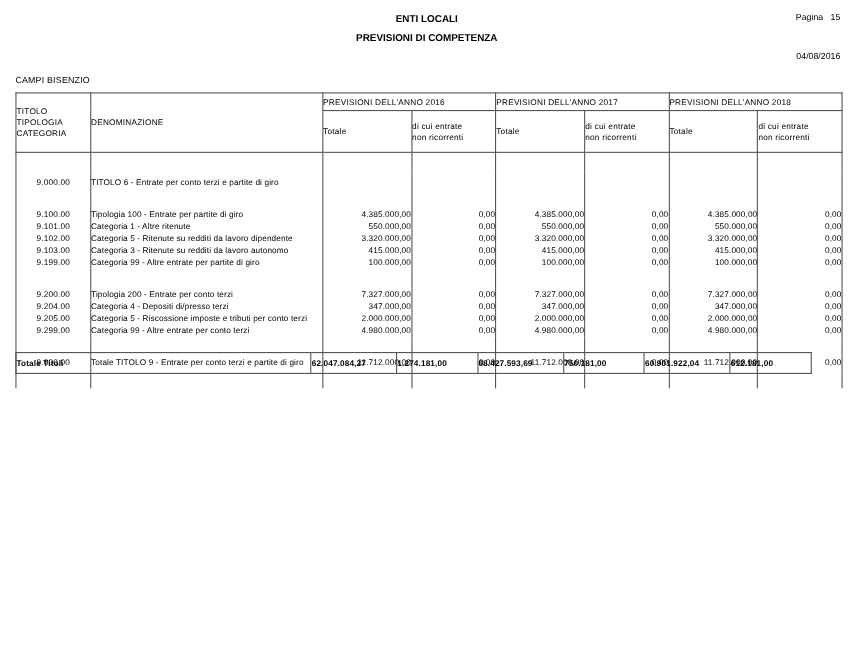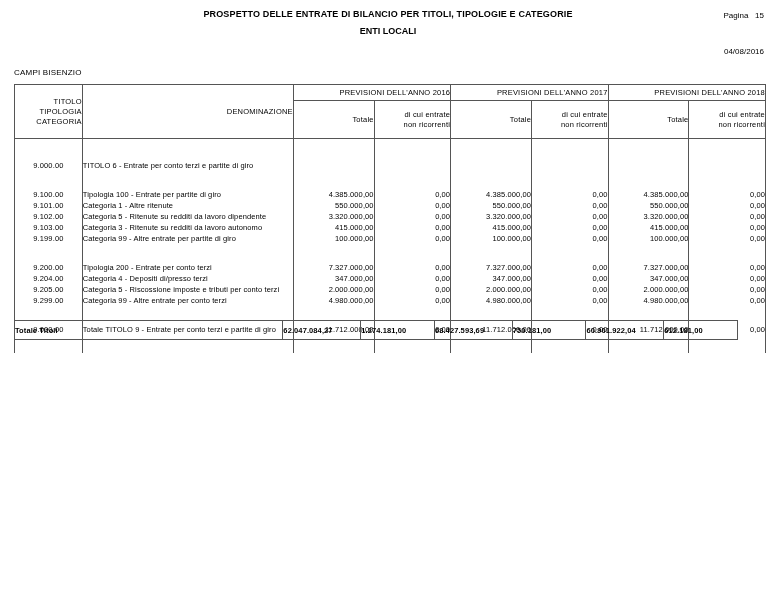--- a/index.html
+++ b/index.html
@@ -85,21 +85,21 @@
   }
 
   
   .col-code   { width: 62px; }
   .col-desc   { width: 193px; }
   .col-tot    { width: 74px; }
   .col-nonric { width: 70px; }
 
   
   .hdr {
-    text-align: right;
+    text-align: left;
     font-size: 7.5px;
     font-weight: bold;
     line-height: 10px;
     letter-spacing: 0.2px;
     padding: 3px 2px;
     margin-left: 38px;
   }
   .hdr-year {
     height: 15px;
     font-size: 7.5px;
@@ -177,22 +177,22 @@
     text-align: left;
     padding-right: 4px;
     letter-spacing: 0.1px;
   }
 </style>
 </head>
 <body>
 
 <div class="page-header">
   <div class="title-block">
-    <div class="doc-title">PROSPETTO DELLE ENTRATE DI BILANCIO PER TITOLI, TIPOLOGIE E CATEGORIE</div>
     <div class="doc-subtitle">ENTI LOCALI</div>
+    <div class="doc-subtitle2">PREVISIONI DI COMPETENZA</div>
   </div>
   <div class="page-num"><span>Pagina</span>&nbsp;&nbsp;&nbsp;<span>15</span></div>
   <div class="doc-date">04/08/2016</div>
   <div class="entity-name">CAMPI BISENZIO</div>
 </div>
 
 <div class="table-wrap">
   <table class="grid">
     <colgroup>
       <col class="col-code">

